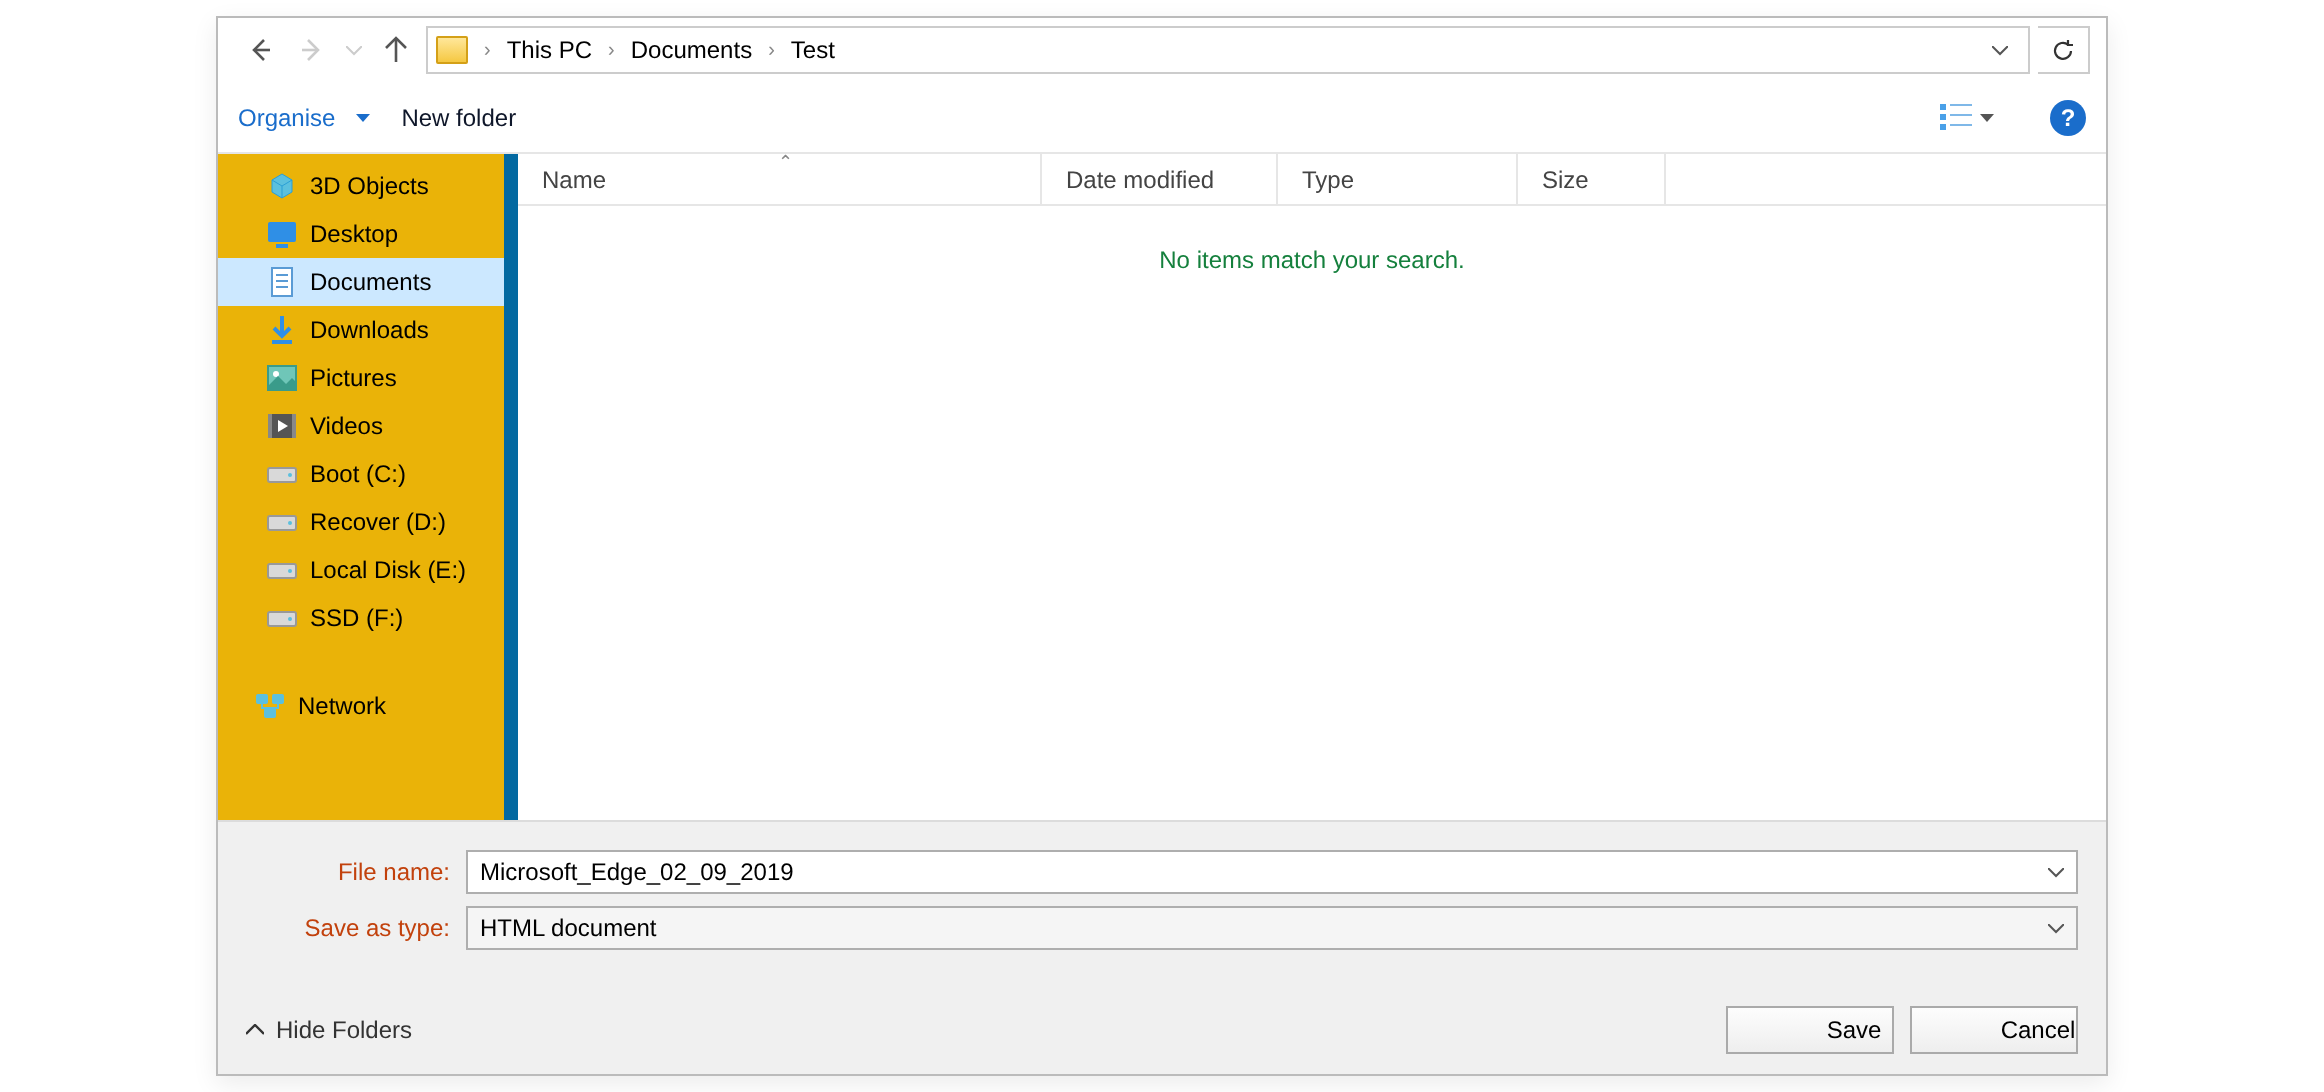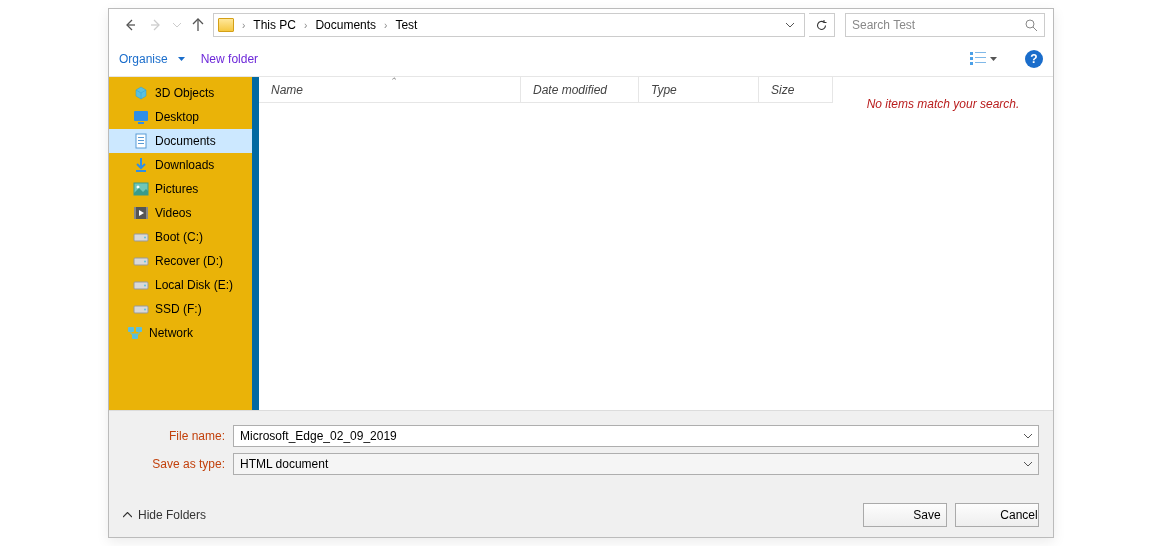--- a/index.html
+++ b/index.html
@@ -14,42 +14,42 @@
 .addressbar { flex: 1; height: 24px; border: 1px solid #ccc; background: #fff; display: flex; align-items: center; padding: 0 4px; gap: 2px; }
 .folder-ico { width: 16px; height: 14px; background: linear-gradient(#ffe79a,#f5c842); border: 1px solid #d4a017; border-radius: 1px; margin-right: 4px; }
 .crumb { padding: 2px 4px; cursor: pointer; }
 .crumb-sep { color: #888; font-size: 10px; padding: 0 2px; }
 .addr-drop { margin-left: auto; padding: 0 6px; color: #555; cursor: pointer; }
 .refresh { width: 26px; height: 24px; border: 1px solid #ccc; border-left: none; display: flex; align-items: center; justify-content: center; cursor: pointer; }
 .searchbox { width: 200px; height: 24px; border: 1px solid #ccc; margin-left: 6px; display: flex; align-items: center; padding: 0 6px; color: #888; }
 .searchbox span.ph { flex: 1; }
 .toolbar { height: 36px; border-bottom: 1px solid #e6e6e6; display: flex; align-items: center; padding: 0 10px; gap: 16px; background: #fff; }
 .toolbar .org { color: #1a6dcb; cursor: pointer; display: flex; align-items: center; gap: 10px; }
-.toolbar .new { color: #6d28d9; cursor: pointer; }
+.toolbar .new { color: #0f172a; cursor: pointer; }
 .toolbar .spacer { flex: 1; }
 .viewbtn { display: flex; align-items: center; gap: 4px; cursor: pointer; color: #555; }
 .help { width: 18px; height: 18px; border-radius: 50%; background: #1a6dcb; color: #fff; display: flex; align-items: center; justify-content: center; cursor: pointer; font-weight: bold; margin-left: 12px; }
 .body { flex: 1; display: flex; min-height: 0; }
 .tree { width: 150px; border-right: 7px solid #0369a1; overflow-y: scroll; padding: 4px 0; background: #eab308; position: relative; }
 .tree::-webkit-scrollbar { width: 16px; }
 .tree::-webkit-scrollbar-track { background: #f0f0f0; }
 .tree::-webkit-scrollbar-thumb { background: #c2c2c2; }
 .tree-item { height: 24px; display: flex; align-items: center; padding-left: 24px; gap: 6px; cursor: pointer; white-space: nowrap; }
 .tree-item.sel { background: #cce8ff; }
 .tree-item .ico { width: 16px; height: 16px; display: flex; align-items: center; justify-content: center; }
-.tree-item.network { padding-left: 18px; }
-.listarea { flex: 1; display: flex; flex-direction: row; font-style: italic; }
+.tree-item.network { margin-top: 20px; padding-left: 18px; }
+.listarea { flex: 1; display: flex; flex-direction: column; }
 .cols { height: 26px; display: flex; align-items: center; border-bottom: 1px solid #e6e6e6; color: #444; position: relative; }
 .col { padding: 0 12px; height: 100%; display: flex; align-items: center; border-right: 1px solid #e6e6e6; cursor: pointer; gap: 6px; }
 .col.name { flex: 0 0 262px; justify-content: space-between; }
 .col.date { flex: 0 0 118px; }
 .col.type { flex: 0 0 120px; }
 .col.size { flex: 0 0 74px; }
 .sort-ind { color: #888; font-size: 9px; }
-.empty { flex: 1; display: flex; align-items: flex-start; justify-content: center; padding-top: 20px; color: #b91c1c; }
+.empty { flex: 1; display: flex; align-items: flex-start; justify-content: center; padding-top: 20px; color: #15803d; }
 .bottom { background: #f0f0f0; border-top: 1px solid #dcdcdc; padding: 14px 14px 10px 14px; }
 .field { display: flex; align-items: center; margin-bottom: 6px; }
 .field label { width: 110px; text-align: right; padding-right: 8px; color: #c2410c; }
 .field .control { flex: 1; height: 22px; border: 1px solid #aeaeae; background: #fff; display: flex; align-items: center; padding: 0 6px; }
 .field .control.combo { background: #f5f5f5; justify-content: space-between; }
 .field .dd { margin-left: auto; color: #555; }
 .actions { display: flex; align-items: center; margin-top: 28px; }
 .hide { display: flex; align-items: center; gap: 6px; cursor: pointer; color: #333; }
 .actions .spacer { flex: 1; }
 .btn { width: 84px; height: 24px; border: 1px solid #aaa; background: linear-gradient(#fdfdfd,#eeeeee); display: flex; align-items: center; justify-content: center; cursor: pointer; margin-left: 8px; padding-left: 44px; }
@@ -99,27 +99,20 @@
             <path d="M0 0 L4 4 L8 0" stroke="#555" fill="none"></path>
           </svg>
       </span>
     </div>
     <div class="refresh">
       <svg width="13" height="13" viewBox="0 0 13 13">
           <path d="M10.5 6.5 A4 4 0 1 1 9 3.3" stroke="#333" fill="none" stroke-width="1.1"></path>
           <path d="M9 1 L9 3.5 L11.5 3.5" stroke="#333" fill="none" stroke-width="1.1"></path>
         </svg>
     </div>
-    <div class="searchbox">
-      <span class="ph">Search Test</span>
-      <svg width="13" height="13" viewBox="0 0 13 13">
-          <circle cx="5" cy="5" r="4" stroke="#888" fill="none"></circle>
-          <path d="M8 8 L12 12" stroke="#888"></path>
-        </svg>
-    </div>
   </div>
 
   <div class="toolbar">
     <div class="org">
       <span>Organise</span>
       <svg width="7" height="4" viewBox="0 0 7 4">
           <path d="M0 0 L3.5 4 L7 0 Z" fill="#1a6dcb"></path>
         </svg>
     </div>
     <div class="new">New folder</div>

